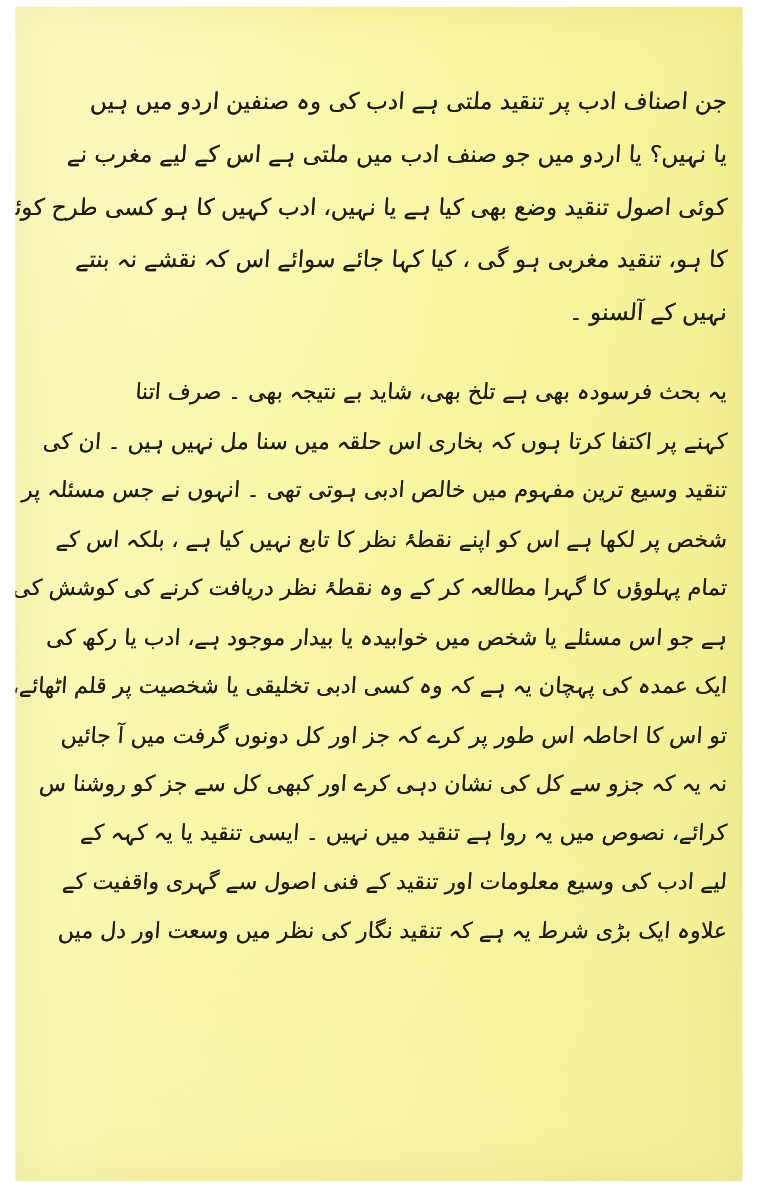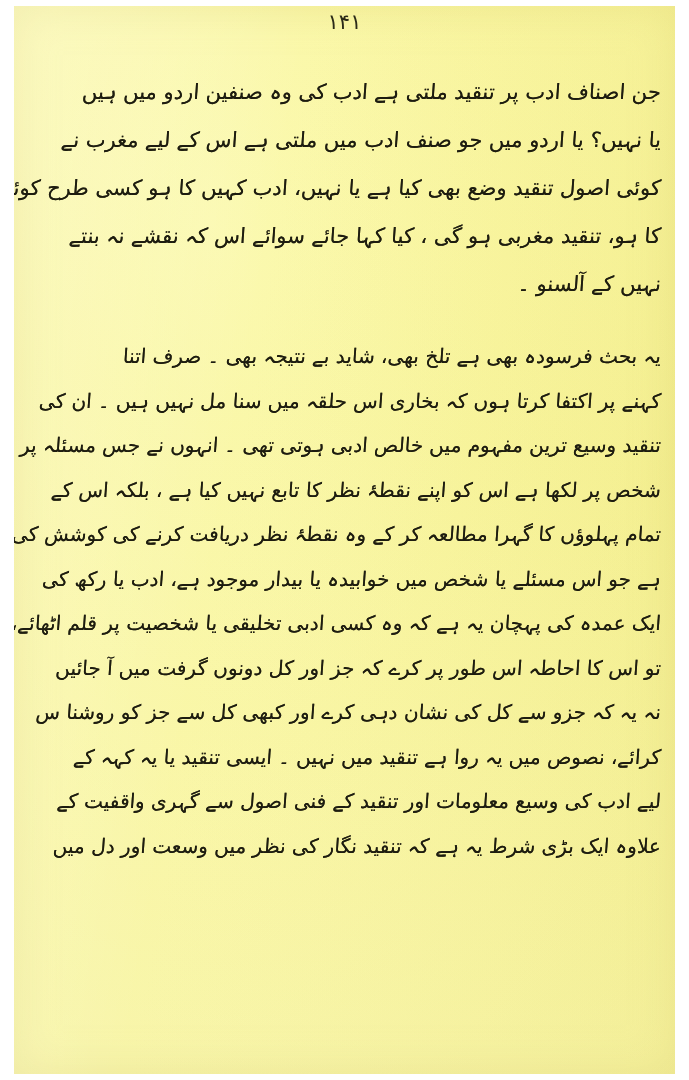--- a/index.html
+++ b/index.html
@@ -95,21 +95,20 @@
   .scan-edge-right { right: 0; top: 0; width: 14px; height: 1080px; }
   .scan-edge-top { left: 0; top: 0; width: 689px; height: 6px; }
   .scan-edge-bottom { left: 0; bottom: 0; width: 689px; height: 6px; }
 </style>
 </head>
 <body>
 
 <div class="page">
   <div class="paper"></div>
 
-  <div class="page-number">۱۴۱</div>
 
   <div class="body-text">
 
     <div class="para first">
       <span class="line">جن اصناف ادب پر تنقید ملتی ہے ادب کی وہ صنفین اردو میں ہیں</span>
       <span class="line">یا نہیں؟ یا اردو میں جو صنف ادب میں ملتی ہے اس کے لیے مغرب نے</span>
       <span class="line">کوئی اصول تنقید وضع بھی کیا ہے یا نہیں، ادب کہیں کا ہو کسی طرح کوئی</span>
       <span class="line">کا ہو، تنقید مغربی ہو گی ، کیا کہا جائے سوائے اس کہ نقشے نہ بنتے</span>
       <span class="line c">نہیں کے آلسنو ۔</span>
     </div>

